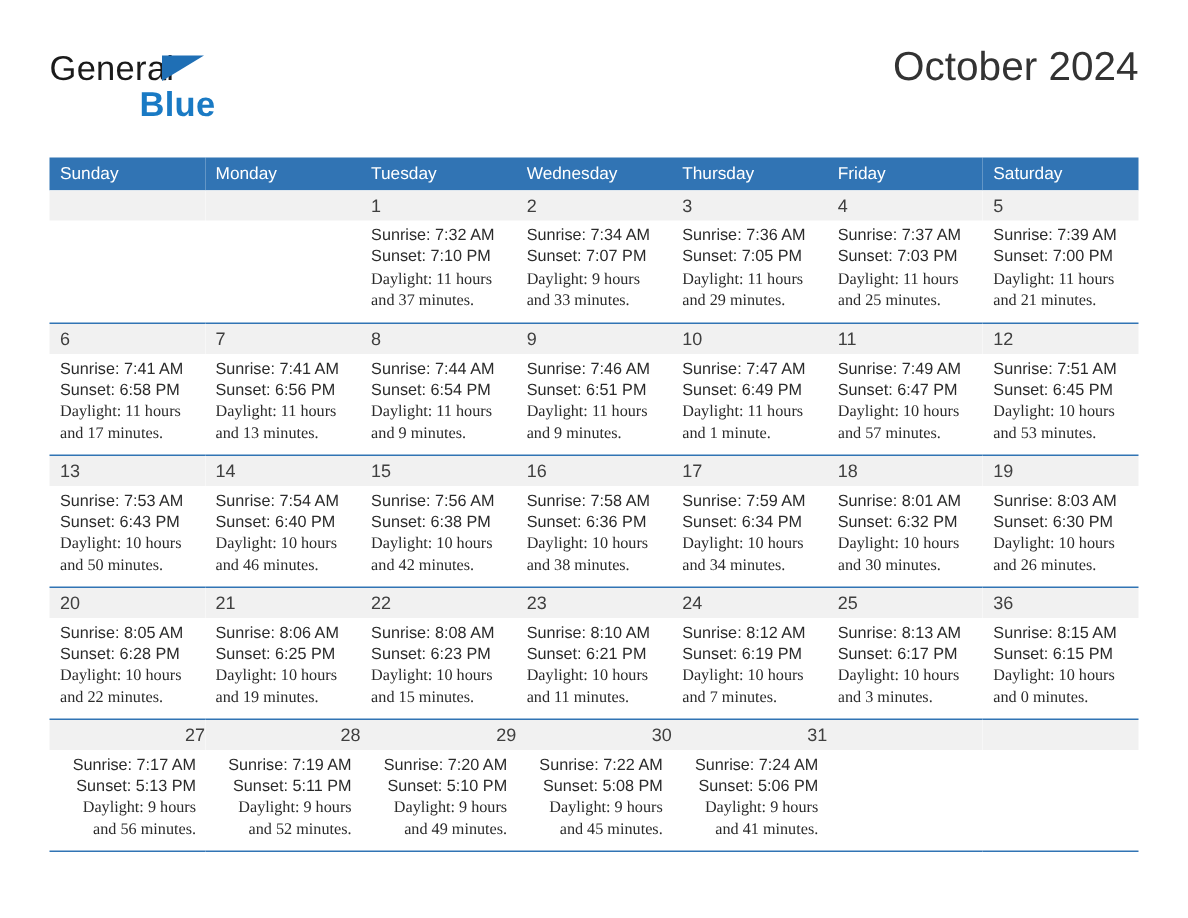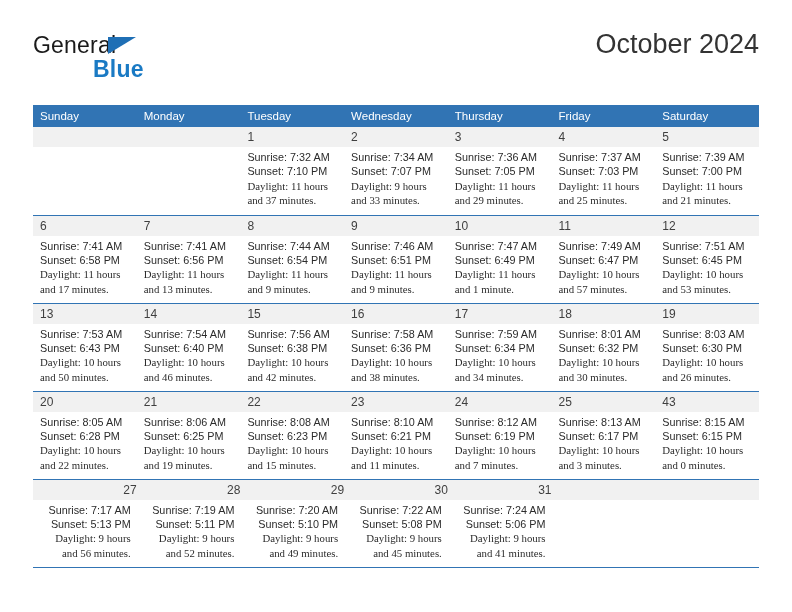--- a/index.html
+++ b/index.html
@@ -391,21 +391,21 @@
           </td>
           <td class="cell-day">
             <span class="daynum">25</span>
             <div class="details">
               <div>Sunrise: 8:13 AM</div>
               <div>Sunset: 6:17 PM</div>
               <div class="wrap2">Daylight: 10 hours and 3 minutes.</div>
             </div>
           </td>
           <td class="cell-day">
-            <span class="daynum">43</span>
+            <span class="daynum">36</span>
             <div class="details">
               <div>Sunrise: 8:15 AM</div>
               <div>Sunset: 6:15 PM</div>
               <div class="wrap2">Daylight: 10 hours and 0 minutes.</div>
             </div>
           </td>
         </tr>
         <tr>
           <td class="cell-day">
             <span class="daynum">27</span>

